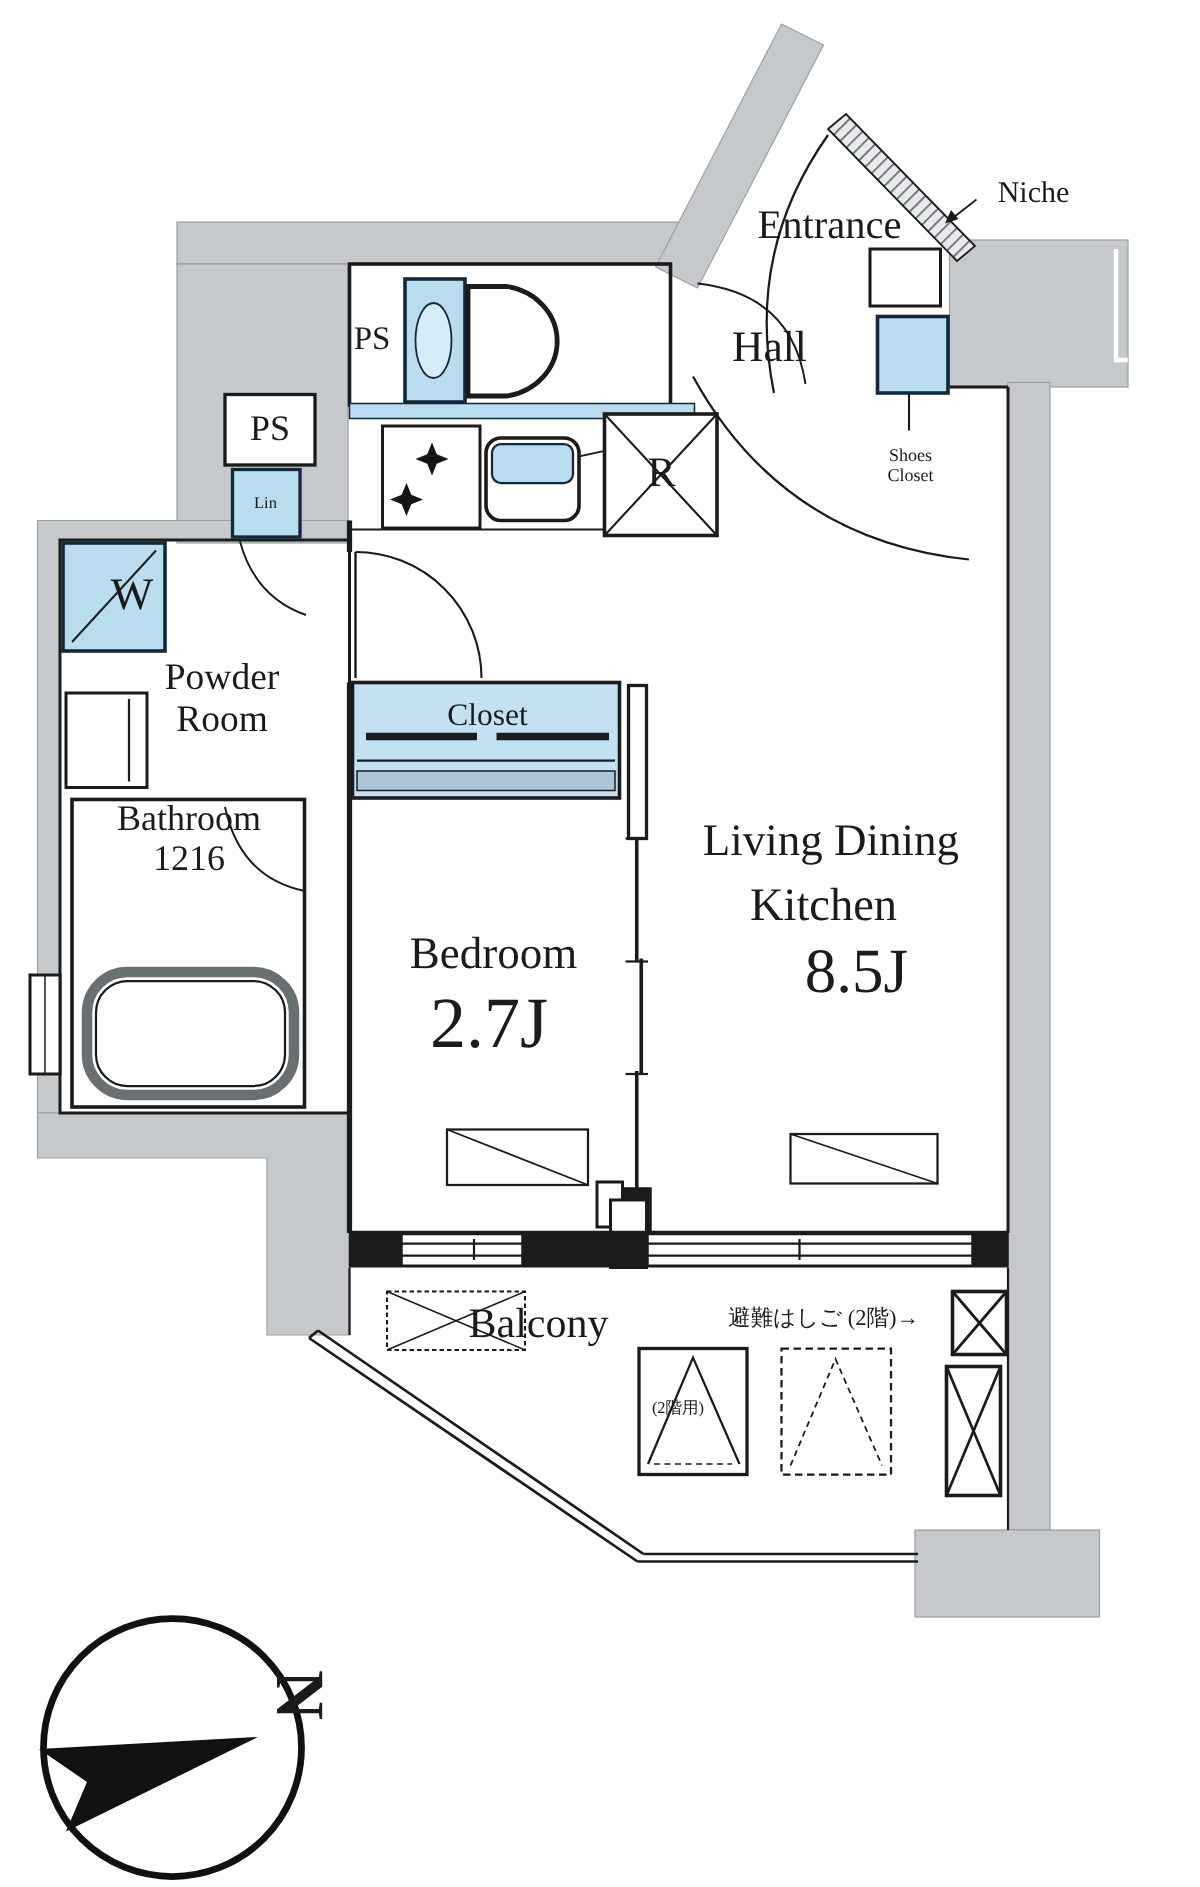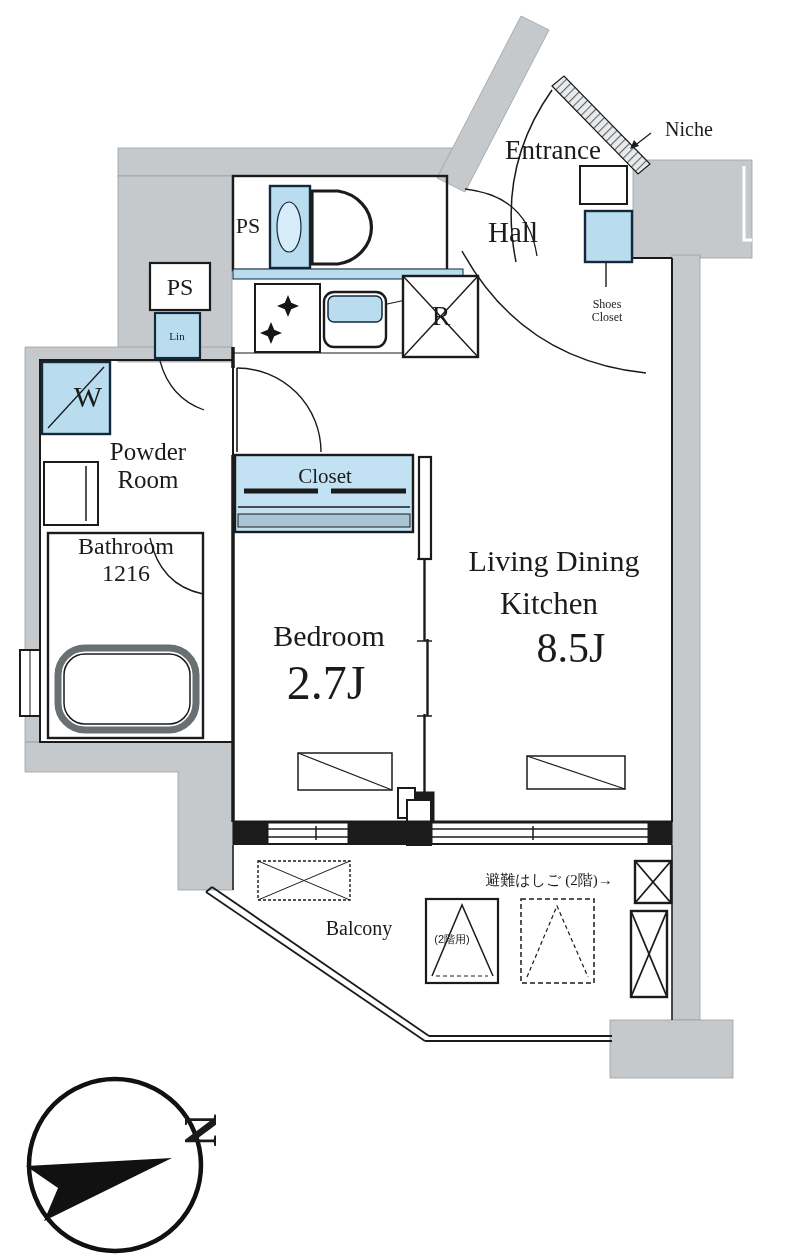--- a/index.html
+++ b/index.html
@@ -200,19 +200,19 @@
 <div class="lbl" style="left:148px;top:466px;font-size:25px;">Powder
 Room</div>
 <div class="lbl" style="left:126px;top:560px;font-size:24px;text-align:center;">Bathroom
 1216</div>
 <div class="lbl" style="left:325px;top:477px;font-size:21px;">Closet</div>
 <div class="lbl" style="left:329px;top:636px;font-size:30px;">Bedroom</div>
 <div class="lbl" style="left:326px;top:683px;font-size:48px;">2.7J</div>
 <div class="lbl" style="left:554px;top:517px;font-size:30px;margin-top:44px;">Living Dining</div>
 <div class="lbl" style="left:549px;top:604px;font-size:31px;">Kitchen</div>
 <div class="lbl" style="left:553px;top:649px;font-size:42px;margin-left:18px;">8.5J</div>
-<div class="lbl" style="left:359px;top:928px;font-size:20px;">Balcony</div>
+<div class="lbl" style="left:359px;top:883px;font-size:28px;">Balcony</div>
 <div class="lbl" style="left:441px;top:316px;font-size:28px;">R</div>
 <div class="lbl" style="left:549px;top:880px;font-size:15px;font-family:Liberation Serif, serif;">避難はしご (2階)→</div>
-<div class="lbl" style="left:452px;top:939px;font-size:11px;font-family:Liberation Sans, sans-serif;">(2階用)</div>
+<div class="lbl" style="left:452px;top:939px;font-size:11px;font-family:Liberation Serif, serif;">(2階用)</div>
 <div class="lbl rot90" style="left:200px;top:1130px;font-size:46px;font-weight:bold;">N</div>
 
 </div>
 
 </body></html>

